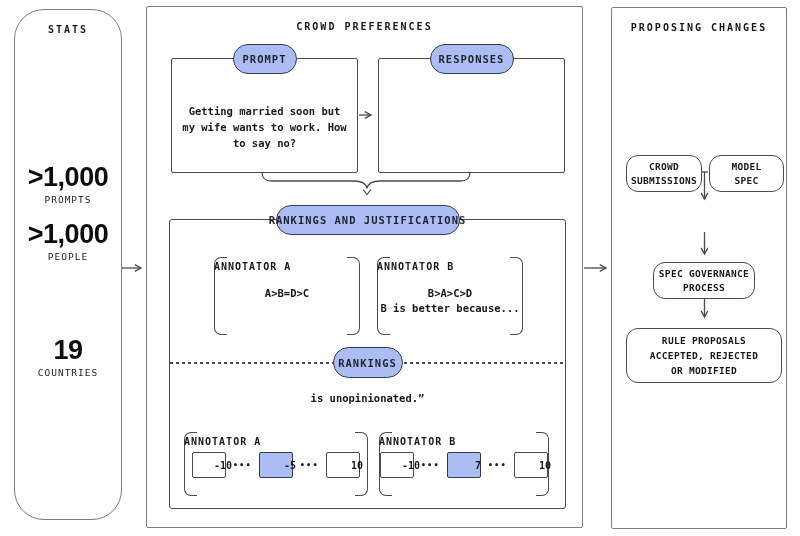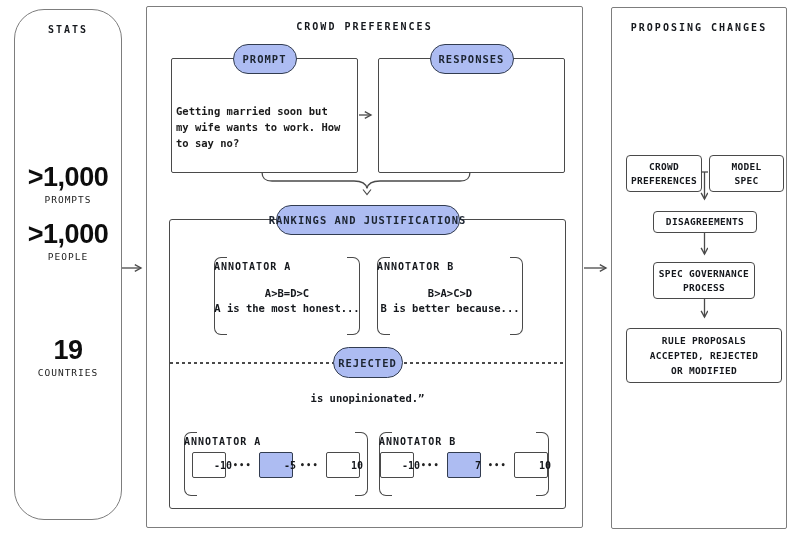--- a/index.html
+++ b/index.html
@@ -29,21 +29,21 @@
   .box {
     position:absolute; background:#fff; border:1.5px solid #4a4a4a; border-radius:2px;
   }
   .pill {
     position:absolute; display:flex; align-items:center; justify-content:center;
     background:#adbcf2; border:1.5px solid #323c50; border-radius:16px;
     font-size:10.5px; font-weight:700; letter-spacing:1px; color:#1c2430;
     white-space:nowrap; z-index:6;
   }
   .prompt-text {
-    position:absolute; top:44px; left:4px; right:4px; text-align:left;
+    position:absolute; top:44px; left:4px; right:4px; text-align:center;
     font-size:10.5px; font-weight:700; line-height:16px; color:#1a1a1a; white-space:nowrap;
   }
   .resp-grid {
     position:absolute; top:36px; left:0; right:0;
     display:flex; flex-wrap:wrap; justify-content:center; column-gap:9px; row-gap:11px;
   }
   .resp-pill {
     width:76px; height:23px; background:#fff; border:1.4px solid #4a4a4a; border-radius:12px;
     display:flex; align-items:center; justify-content:center;
     font-size:9.5px; font-weight:700; letter-spacing:0.8px; white-space:nowrap;
@@ -75,21 +75,21 @@
   .val-box {
     width:34px; height:26px; background:#fff; border:1.4px solid #4a4a4a; border-radius:2px;
     display:flex; align-items:center; justify-content:center;
     font-size:10px; font-weight:700; white-space:nowrap;padding-left:28px;
   }
   .val-box.sel { background:#adbcf2; border-color:#323c50; }
   .dots { font-size:8px; font-weight:700; letter-spacing:1.5px; color:#222; }
   
   #proposing-panel { left:611px; top:7px; width:176px; height:522px; }
   .flow-box {
-    position:absolute; background:#fff; border:1.4px solid #4a4a4a; border-radius:4px;
+    position:absolute; background:#fff; border:1.4px solid #4a4a4a; border-radius:12px;
     display:flex; flex-direction:column; align-items:center; justify-content:center;
     font-size:9.5px; font-weight:700; letter-spacing:0.3px; line-height:13.5px;
     text-align:center; white-space:nowrap;
   }
   .flow-box.tall { line-height:15px; }
   
   #connectors { position:absolute; inset:0; pointer-events:none; z-index:5; }
 </style>
 </head>
 <body>
@@ -130,36 +130,35 @@
 
     <div class="box" style="left:22px; top:212px; width:397px; height:290px; border-radius:3px;">
       <div class="pill" style="left:calc(50% - 92px); top:-15px; width:184px; height:30px;">RANKINGS AND JUSTIFICATIONS</div>
 
       <div class="annot-group" style="left:44px; top:37px; width:146px; height:78px;">
         <div class="brk l"></div>
         <div class="brk r"></div>
         <div class="annot-name">ANNOTATOR A</div>
         <div class="annot-lines">
           <div>A&gt;B=D&gt;C</div>
-          <div>A is the most honest...</div>
         </div>
       </div>
 
       <div class="annot-group" style="left:207px; top:37px; width:146px; height:78px;">
         <div class="brk l"></div>
         <div class="brk r"></div>
         <div class="annot-name">ANNOTATOR B</div>
         <div class="annot-lines">
           <div>B&gt;A&gt;C&gt;D</div>
           <div>B is better because...</div>
         </div>
       </div>
 
       <div class="dashed-line"></div>
-      <div class="pill" style="left:calc(50% - 35px); top:127px; width:70px; height:31px;">REJECTED</div>
+      <div class="pill" style="left:calc(50% - 35px); top:127px; width:70px; height:31px;">RANKINGS</div>
 
       <div class="example-text">
         <div>is unopinionated.”</div>
       </div>
 
       <div class="annot-group" style="left:14px; top:212px; width:184px; height:64px;">
         <div class="brk l"></div>
         <div class="brk r"></div>
         <div class="annot-name">ANNOTATOR A</div>
         <div class="scale-row">
@@ -184,30 +183,27 @@
         </div>
       </div>
     </div>
   </div>
 
   <div class="panel" id="proposing-panel">
     <div class="panel-title">PROPOSING CHANGES</div>
 
     <div class="flow-box" style="left:14px; top:147px; width:76px; height:37px;">
       <div>CROWD</div>
-      <div>PREFERENCES</div>
+      <div>SUBMISSIONS</div>
     </div>
     <div class="flow-box" style="left:97px; top:147px; width:75px; height:37px;">
       <div>MODEL</div>
       <div>SPEC</div>
     </div>
 
-    <div class="flow-box" style="left:41px; top:203px; width:104px; height:22px;">
-      <div>DISAGREEMENTS</div>
-    </div>
 
     <div class="flow-box" style="left:41px; top:254px; width:102px; height:37px;">
       <div>SPEC GOVERNANCE</div>
       <div>PROCESS</div>
     </div>
 
     <div class="flow-box tall" style="left:14px; top:320px; width:156px; height:55px;">
       <div>RULE PROPOSALS</div>
       <div>ACCEPTED, REJECTED</div>
       <div>OR MODIFIED</div>

